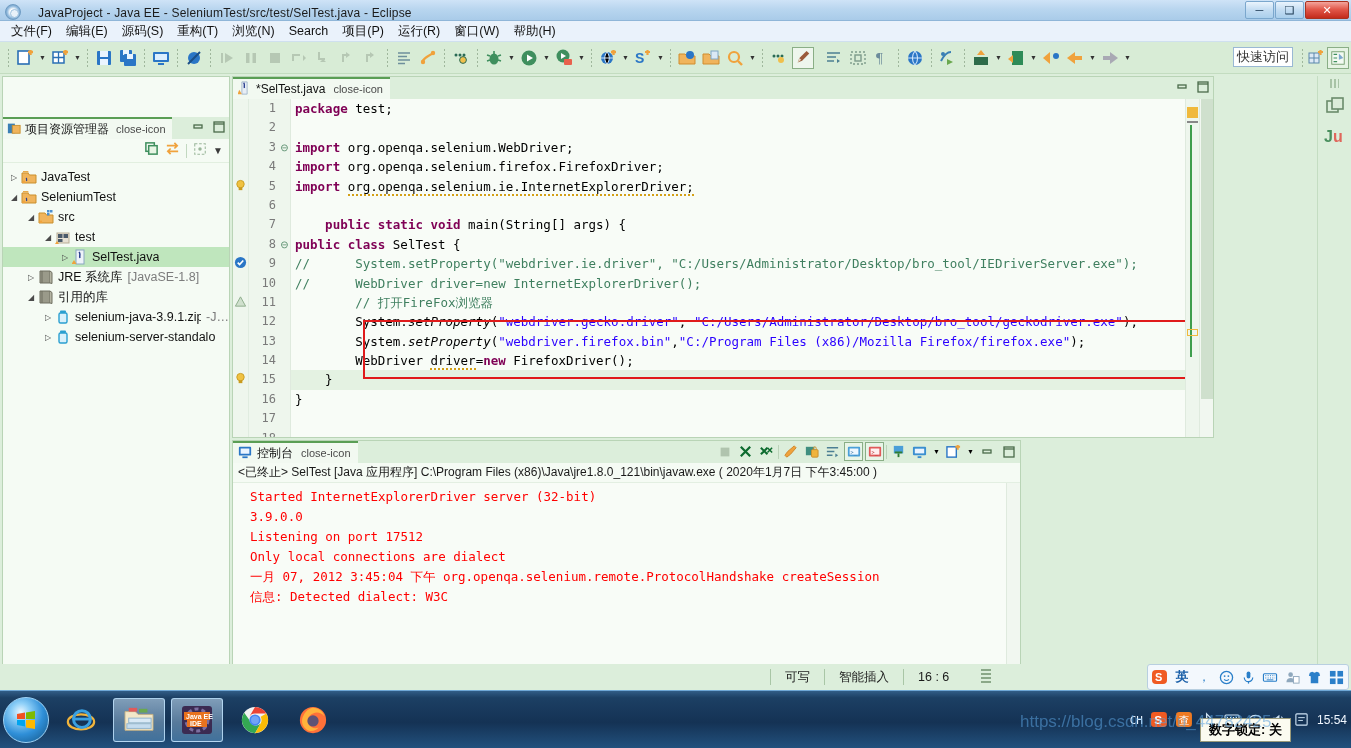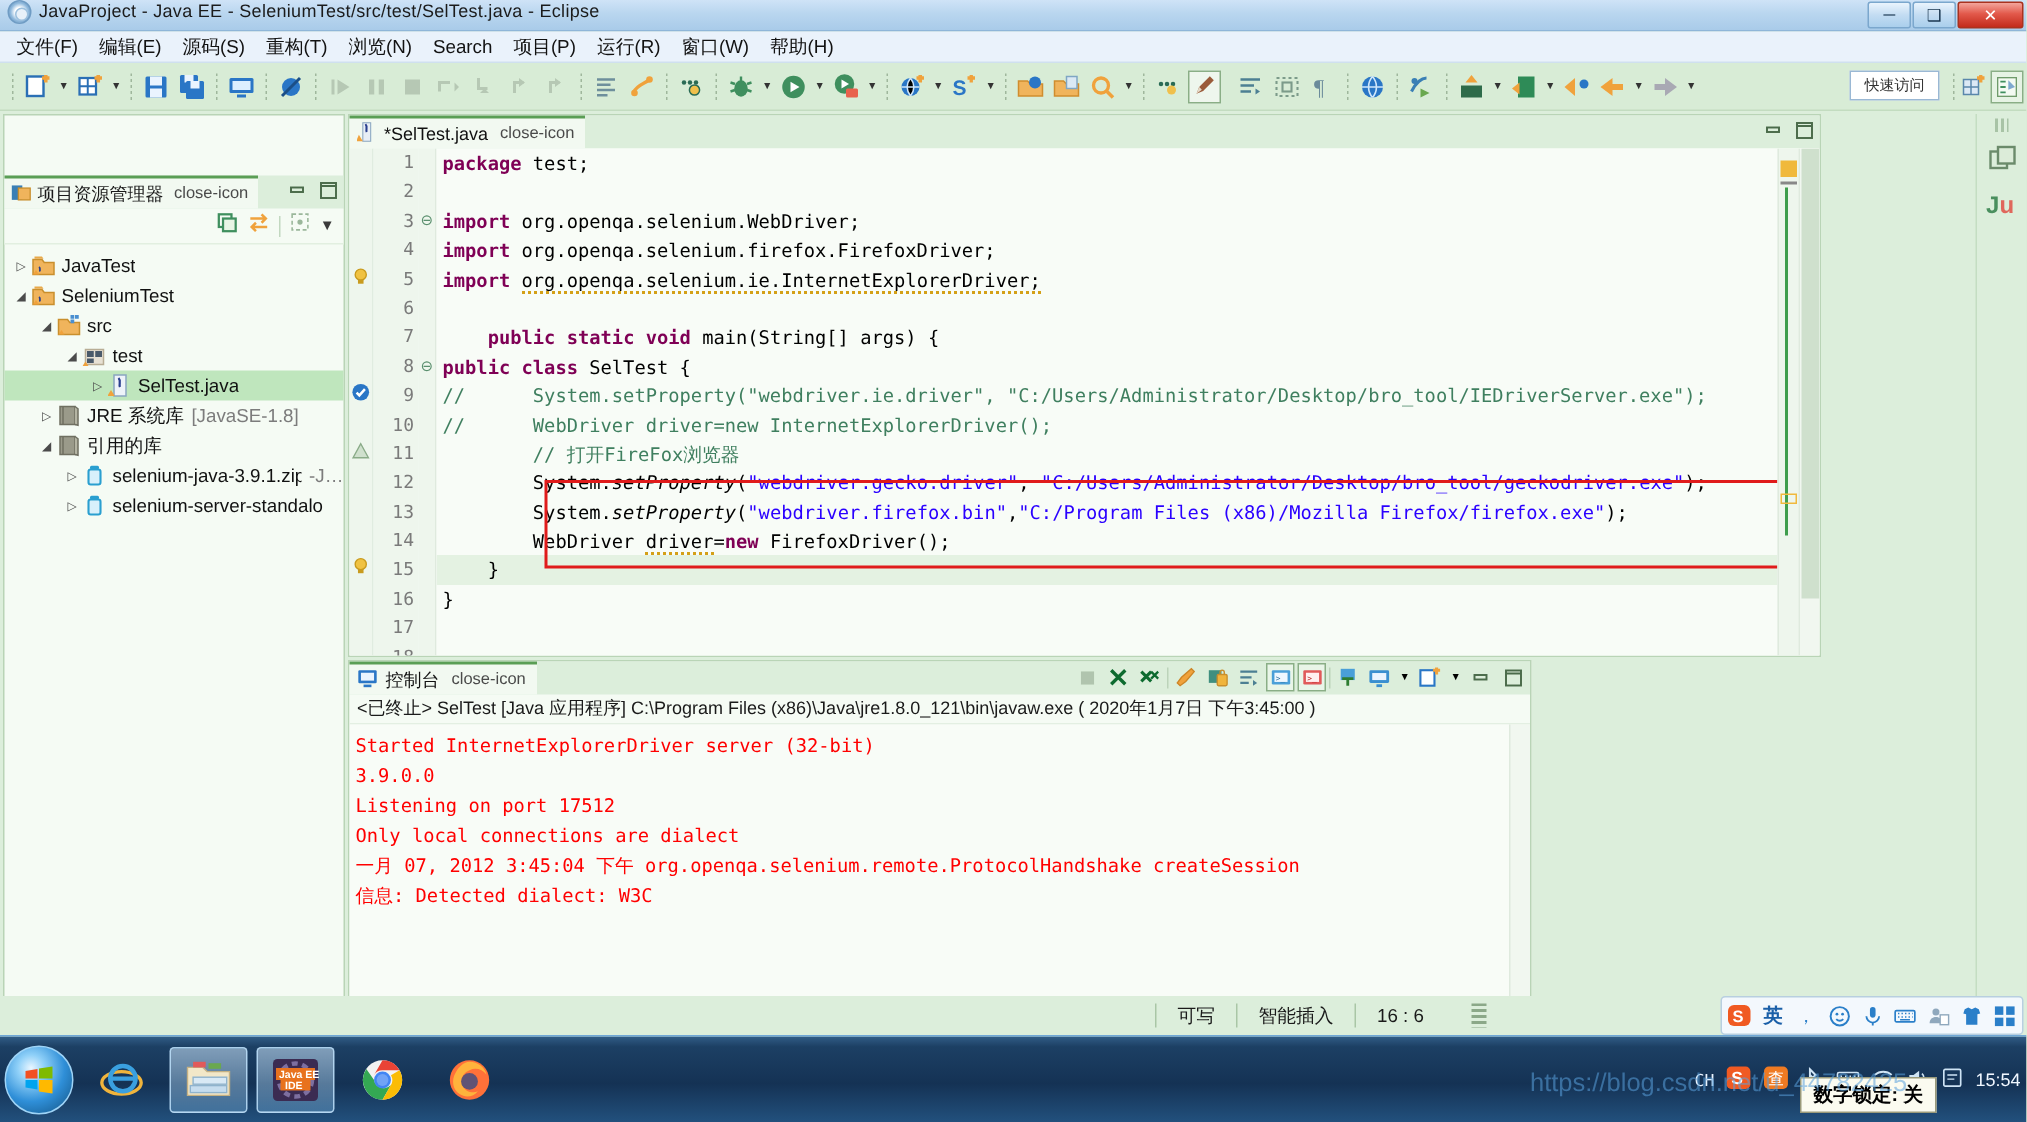--- a/index.html
+++ b/index.html
@@ -13,21 +13,21 @@
     position: relative;
     width: 1351px; height: 748px;
     background: #dceedb;
   }
 
   
   .titlebar {
     position: absolute; left: 0; top: 0; width: 1351px; height: 21px;
     background: linear-gradient(180deg,#cfe3f7 0%, #b9d6ef 45%, #a9cbe9 100%);
     border-bottom: 1px solid #8fb6d8;
-    display: flex; align-items: flex-start;
+    display: flex; align-items: flex-end; gap: 12px;
   }
   .title-icon {
     width: 16px; height: 16px; margin-left: 5px; margin-right: 5px;
     border-radius: 50%;
     background: radial-gradient(circle at 50% 50%, #ffffff 30%, #8fb9dd 60%, #5a85ab 100%);
     border: 1px solid #6f9cc4;
     position: relative;
   }
   .title-icon:after {
     content:""; position:absolute; left:4px; top:4px; width:7px; height:7px;
@@ -76,21 +76,21 @@
     background:repeating-linear-gradient(180deg,#9fb79c 0 2px, transparent 2px 4px);
   }
   .tb-arrow {
     width:11px; height:22px; display:flex; align-items:center; justify-content:center;
     font-size:7px; color:#333;
   }
   .tb-arrow:after { content:"\25BC"; }
   .quick-access {
     position:absolute; right:58px; top:5px;
     width:60px; height:20px; background:#fff; border:1px solid #9ab8d4;
-    font-size:10px; color:#333; display:flex; align-items:center; justify-content:center;
+    font-size:13px; color:#333; display:flex; align-items:center; justify-content:center;
   }
   .persp-sep {
     position:absolute; right:48px; top:7px; width:1px; height:18px;
     background:repeating-linear-gradient(180deg,#9fb79c 0 2px, transparent 2px 4px);
   }
   .persp {
     position:absolute; top:5px; width:22px; height:22px;
     display:flex; align-items:center; justify-content:center;
   }
   .persp.b1 { right:24px; }
@@ -199,21 +199,21 @@
   .ct { width:19px; height:19px; display:flex; align-items:center; justify-content:center; }
   .ct.boxed { border:1px solid #8aae86; background:#e9f5e8; }
   .console-header {
     height:20px; font-size:12px; color:#1a1a1a; padding-left:5px;
     display:flex; align-items:center; white-space:nowrap;
     border-bottom:1px solid #e3efe2; background:#f5fbf4;
   }
   .console-out {
     position:absolute; left:0; top:42px; right:14px; bottom:0;
     font-family:"DejaVu Sans Mono", monospace; font-size:12.5px;
-    color:#ff0000; padding:4px 0 0 4px; overflow:hidden; background:#f8fcf7;
+    color:#ff0000; padding:4px 0 0 17px; overflow:hidden; background:#f8fcf7;
   }
   .console-out div { height:20px; line-height:20px; white-space:pre; }
   .console-scroll {
     position:absolute; right:0; top:42px; bottom:0; width:14px;
     background:#f1f7f0; border-left:1px solid #dfeade;
   }
 
   
   .right-strip {
     position:absolute; right:0; top:76px; width:34px; height:602px;

